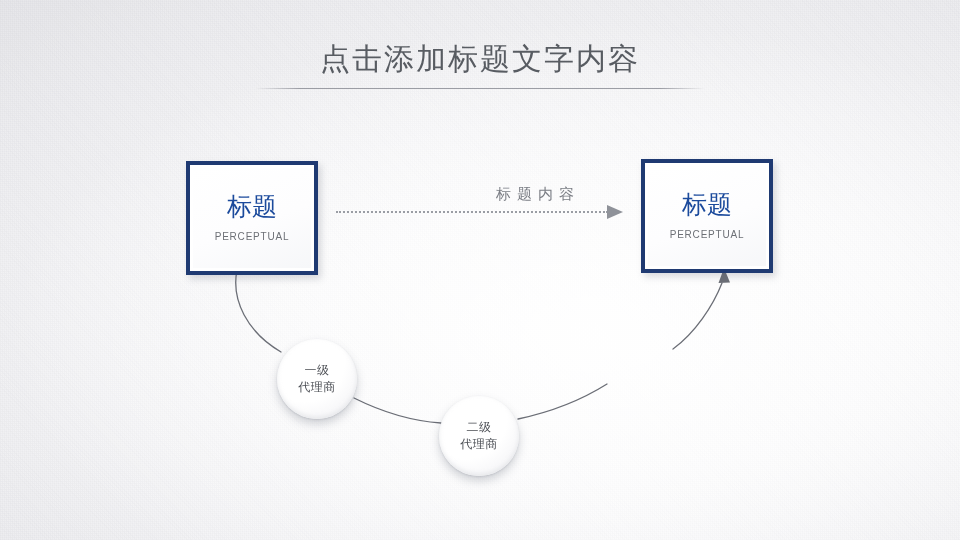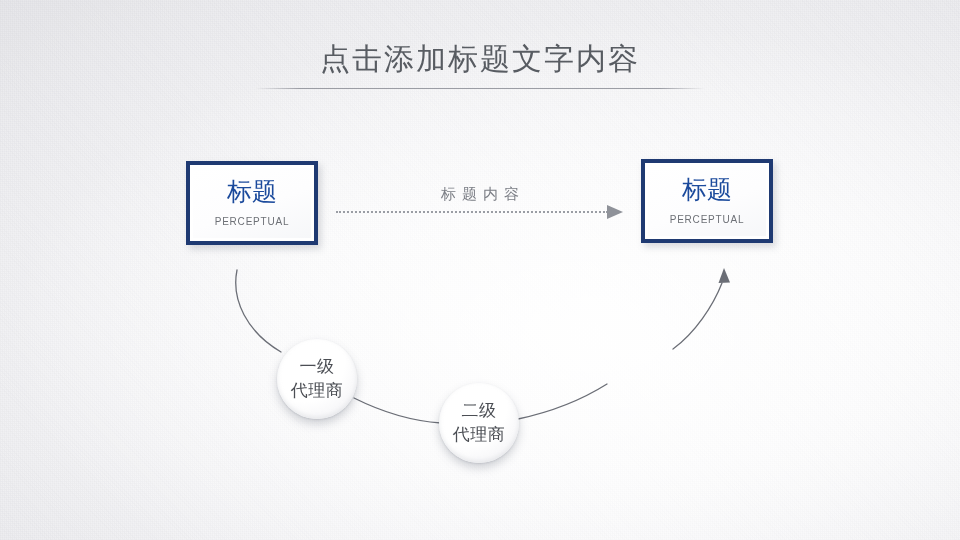--- a/index.html
+++ b/index.html
@@ -76,21 +76,21 @@
       rgba(150,152,158,0.0) 0%,
       rgba(140,142,150,0.85) 10%,
       rgba(140,142,150,0.85) 90%,
       rgba(150,152,158,0.0) 100%);
   }
 
   
   .node-box {
     position: absolute;
     width: 132px;
-    height: 84px;
+    height: 114px;
     box-sizing: border-box;
     border: 4px solid #1f3a72;
     background: #ffffff;
     box-shadow: 3px 4px 7px rgba(90,95,110,0.22);
   }
   .node-box .inner {
     position: absolute;
     inset: 2px;
     border: 1px solid #ffffff;
     background: linear-gradient(160deg, #ffffff 0%, #fdfdfe 55%, #f6f7f9 100%);
@@ -115,21 +115,21 @@
   }
   #box-left  { left: 186px; top: 161px; }
   #box-right { left: 641px; top: 159px; }
 
   
   #arrow-label {
     position: absolute;
     left: 380px;
     top: 186px;
     width: 200px;
-    text-align: center;
+    text-align: right;
     font-size: 15px;
     color: #7a7d84;
     letter-spacing: 6px;
     text-indent: 6px;
     line-height: 1;
   }
   #dotted-arrow {
     position: absolute;
     left: 336px;
     top: 205px;
@@ -173,27 +173,27 @@
     box-shadow:
       0 5px 10px rgba(95,100,115,0.28),
       0 1px 2px rgba(95,100,115,0.18),
       inset 0 -2px 4px rgba(200,202,210,0.35);
     display: flex;
     flex-direction: column;
     align-items: center;
     justify-content: center;
   }
   .circle-node span {
-    font-size: 17px;
+    font-size: 12px;
     color: #4b4e54;
     line-height: 1.42;
     letter-spacing: 0.5px;
   }
   #circle-1 { left: 277px; top: 339px; }
-  #circle-2 { left: 439px; top: 383px; }
+  #circle-2 { left: 439px; top: 396px; }
   #circle-3 { left: 604px; top: 339px; }
 </style>
 </head>
 <body>
 
 <div id="slide">
 
   <div id="noise"></div>
   <div id="noise-fade"></div>
 

